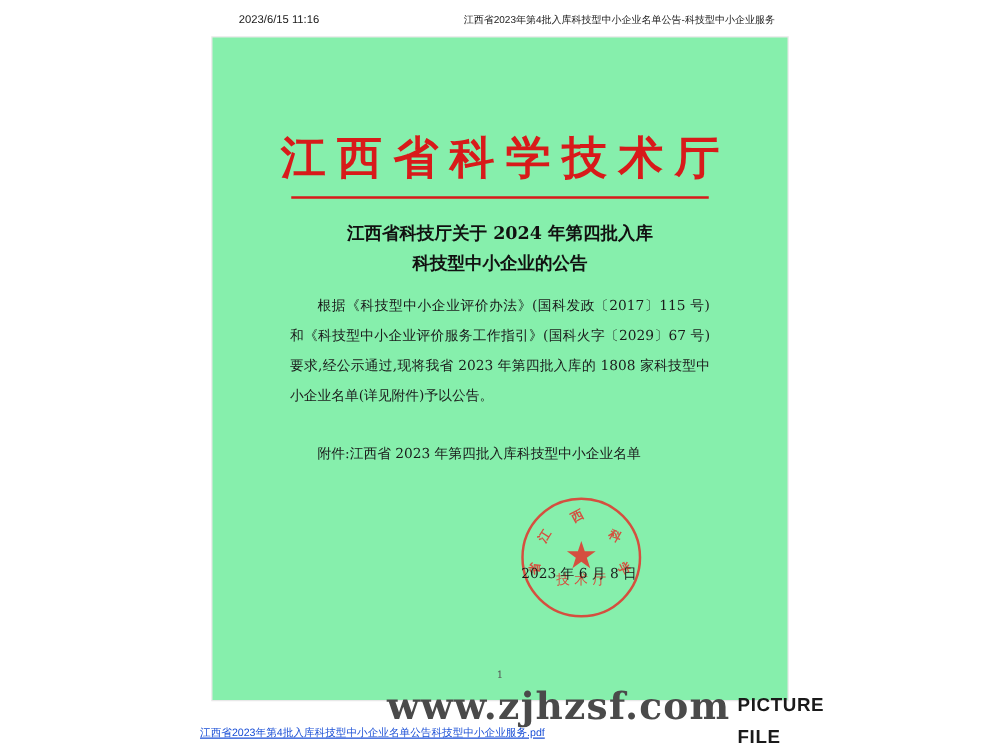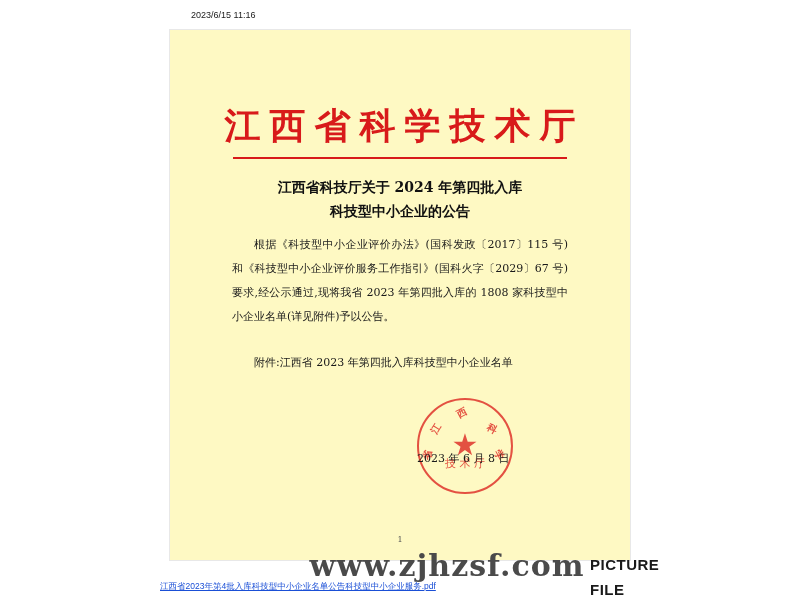--- a/index.html
+++ b/index.html
@@ -41,21 +41,21 @@
     font-size: 8px;
   }
 
   
   .sheet {
     position: absolute;
     left: 170px;
     top: 30px;
     width: 460px;
     height: 530px;
-    background: #fef9c3;
+    background: #86efac;
     box-shadow: 0 0 0 1px #e8e8e8;
   }
   .sheet-inner {
     position: absolute;
     left: 0;
     top: 0;
     width: 460px;
     height: 530px;
   }
 
@@ -235,20 +235,21 @@
     color: #1a1a1a;
     font-weight: bold;
     letter-spacing: .5px;
   }
 </style>
 </head>
 <body>
 
 <div class="page-header">
   <span class="header-date">2023/6/15 11:16</span>
+  <span class="header-title">江西省2023年第4批入库科技型中小企业名单公告-科技型中小企业服务</span>
 </div>
 
 <div class="sheet">
   <div class="sheet-inner">
 
     <div class="masthead">江西省科学技术厅</div>
     <div class="masthead-rule"></div>
 
     <div class="doc-title">
       <div>江西省科技厅关于 2024 年第四批入库</div>

